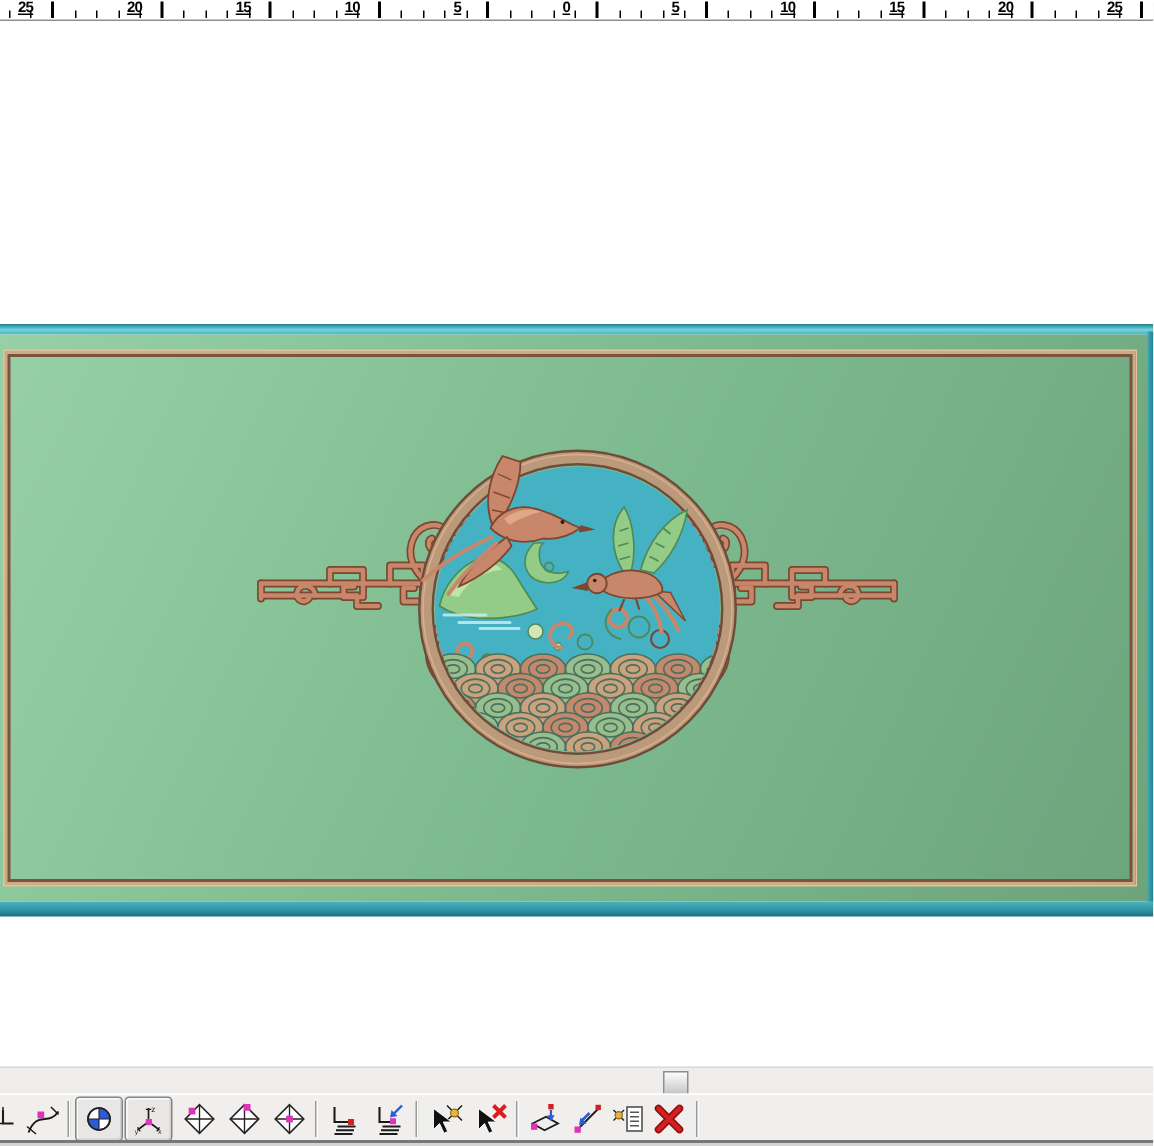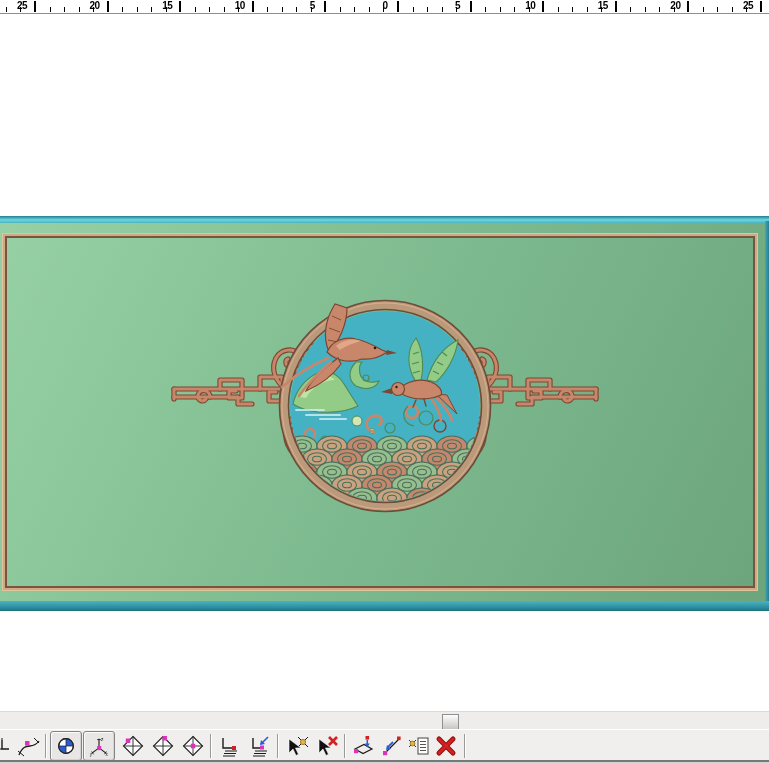--- a/index.html
+++ b/index.html
@@ -4,22 +4,22 @@
 <style>
   html,body{margin:0;padding:0;background:#fff;}
   #app{position:relative;width:769px;height:764px;overflow:hidden;background:#fff;
        font-family:"Liberation Sans",sans-serif;}
 
   
   #ruler{position:absolute;left:0;top:0;width:769px;height:13px;background:var(--ruler-bg,#fff);
          border-bottom:1px solid #8f8f8f;box-shadow:0 1px 0 #d9d9d9;}
   #ruler .maj{position:absolute;top:1px;width:2px;height:11px;background:#000;}
   #ruler .min{position:absolute;top:7px;width:1px;height:5px;background:#000;}
-  #ruler .rlab{position:absolute;top:0;width:20px;text-align:center;
-               font:bold 10px "Liberation Sans",sans-serif;color:var(--ruler-text,#000);letter-spacing:-0.5px;}
+  #ruler .rlab{position:absolute;top:0;width:20px;text-align:left;
+               font:bold 10px "Liberation Sans",sans-serif;color:var(--ruler-text,#000);letter-spacing:-0.5px;text-decoration:underline;}
 
   
   #canvas{position:absolute;left:0;top:14px;width:769px;height:697px;background:var(--canvas-bg,#fff);}
 
   
   #panel{position:absolute;left:0;top:202px;width:769px;height:395px;}
   #panel .teal-top{position:absolute;left:0;top:0;width:100%;height:7px;
       background:linear-gradient(#1f7f8f,#70d5df 55%,#49b3c1);}
   #panel .face{position:absolute;left:0;top:7px;width:100%;height:378px;
       background:linear-gradient(115deg,var(--green-1,#97d0a5) 0%,var(--green-2,#7cb88d) 55%,var(--green-3,#6ca47c) 100%);}

